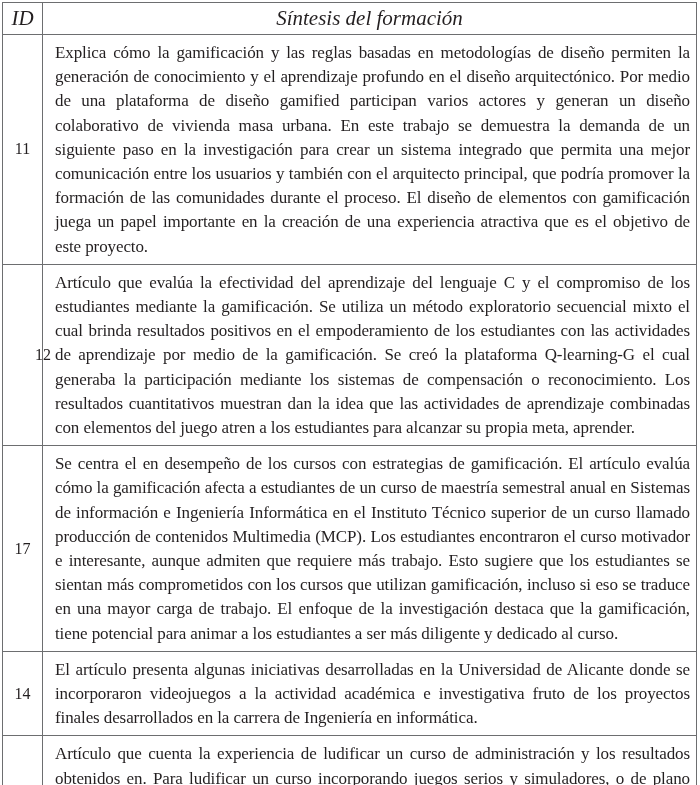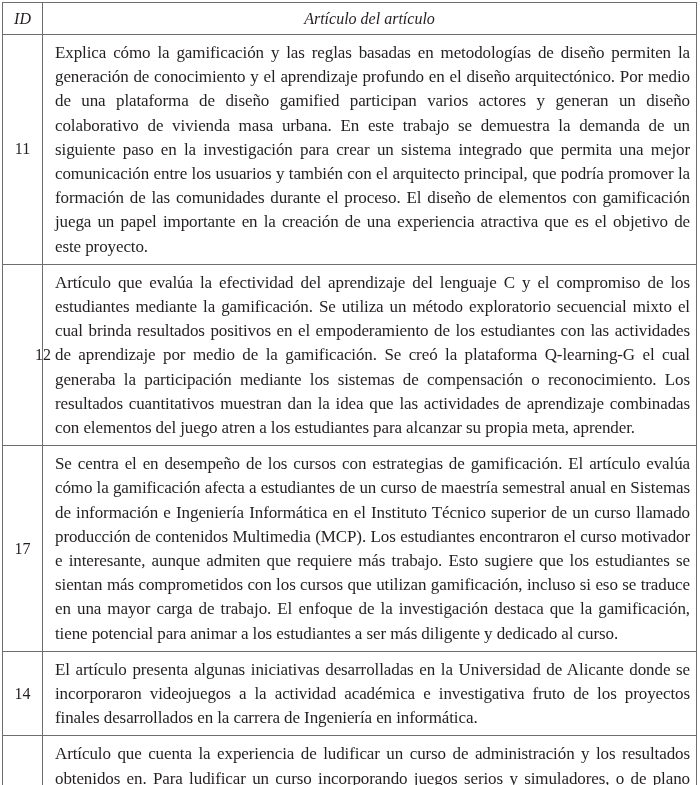--- a/index.html
+++ b/index.html
@@ -6,21 +6,21 @@
   body { width: 700px; height: 785px; overflow: hidden; position: relative; }
   .tbl {
     position: absolute; left: 2px; top: 2px; width: 695px;
     border-collapse: collapse; table-layout: fixed;
     font-family: "Liberation Serif", serif; color: #231f20;
   }
   .tbl td, .tbl th {
     border: 1.5px solid #6d6e70; padding: 0;
   }
   .tbl th {
-    font-weight: normal; font-style: italic; font-size: 16px;
+    font-weight: normal; font-style: italic; font-size: 21px;
     height: 31px; text-align: center; vertical-align: middle;
   }
   .col-id { width: 40px; }
   .id-cell {
     text-align: center; vertical-align: middle; font-size: 16px;
   }
   .txt-cell {
     text-align: justify; vertical-align: top; font-size: 17px;
     line-height: 24.2px; padding: 6px 6px 5px 12px !important;
     letter-spacing: -0.1px;
@@ -35,21 +35,21 @@
 <body>
 
 <table class="tbl">
   <colgroup>
     <col class="col-id">
     <col>
   </colgroup>
   <thead>
     <tr>
       <th>ID</th>
-      <th>Artículo del artículo</th>
+      <th>Síntesis del formación</th>
     </tr>
   </thead>
   <tbody>
     <tr class="r11">
       <td class="id-cell">11</td>
       <td class="txt-cell">Explica cómo la gamificación y las reglas basadas en metodologías de diseño permiten la generación de conocimiento y el aprendizaje profundo en el diseño arquitectónico. Por medio de una plataforma de diseño gamified participan varios actores y generan un diseño colaborativo de vivienda masa urbana. En este trabajo se demuestra la demanda de un siguiente paso en la investigación para crear un sistema integrado que permita una mejor comunicación entre los usuarios y también con el arquitecto principal, que podría promover la formación de las comunidades durante el proceso. El diseño de elementos con gamificación juega un papel importante en la creación de una experiencia atractiva que es el objetivo de este proyecto.</td>
     </tr>
     <tr class="r12">
       <td class="id-cell">12</td>
       <td class="txt-cell">Artículo que evalúa la efectividad del aprendizaje del lenguaje C y el compromiso de los estudiantes mediante la gamificación. Se utiliza un método exploratorio secuencial mixto el cual brinda resultados positivos en el empoderamiento de los estudiantes con las actividades de aprendizaje por medio de la gamificación. Se creó la plataforma Q-learning-G el cual generaba la participación mediante los sistemas de compensación o reconocimiento. Los resultados cuantitativos muestran dan la idea que las actividades de aprendizaje combinadas con elementos del juego atren a los estudiantes para alcanzar su propia meta, aprender.</td>

